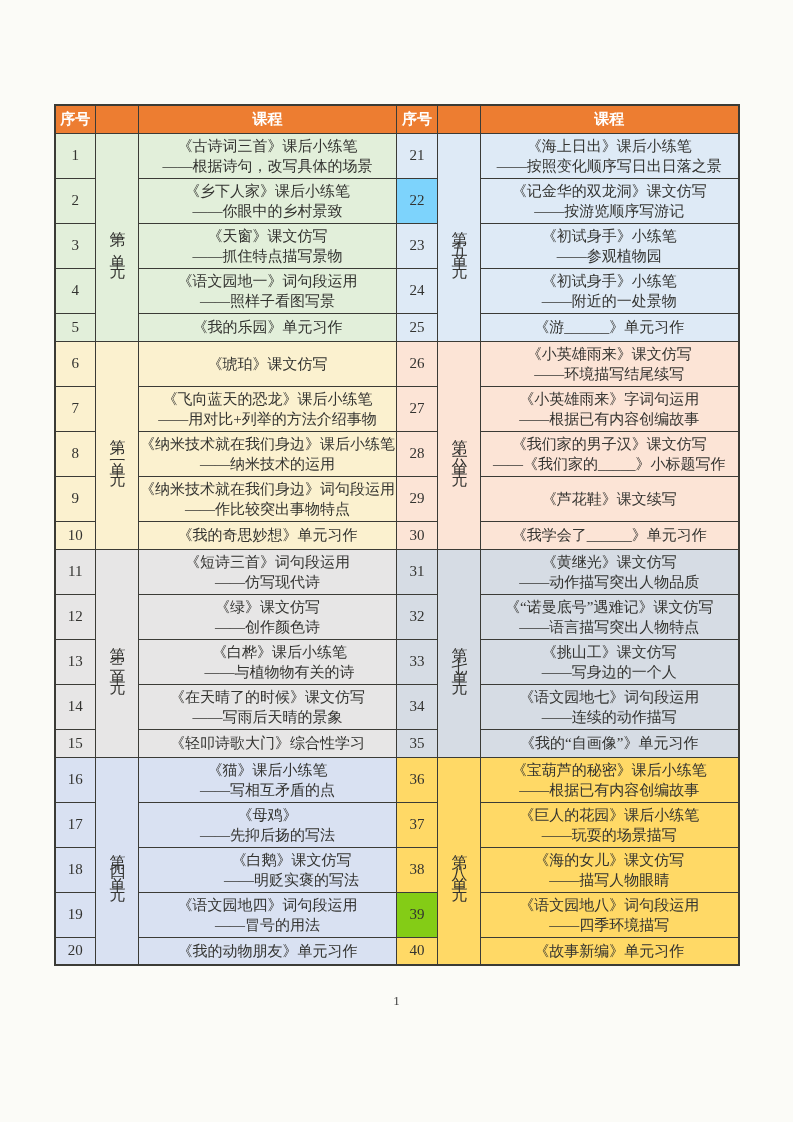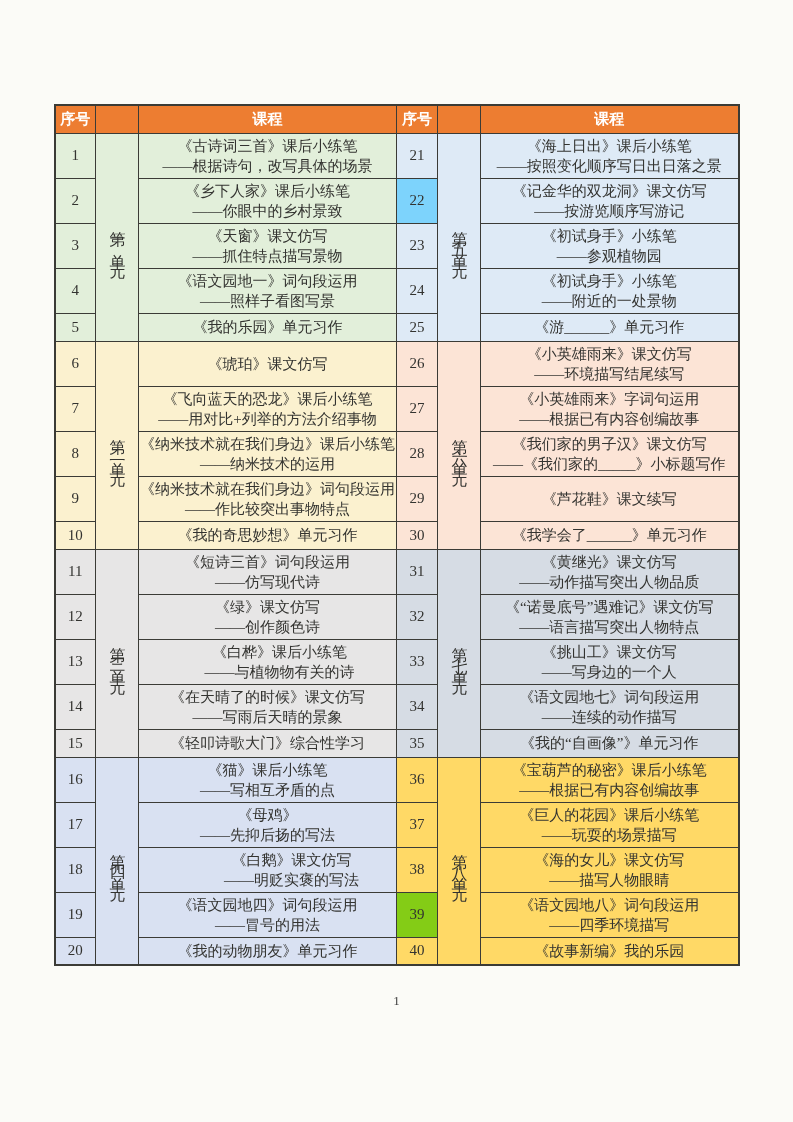--- a/index.html
+++ b/index.html
@@ -338,21 +338,21 @@
             <div class="course-line">——四季环境描写</div>
           </td>
         </tr>
         <tr class="row-single">
           <td class="cell-no" style="background: rgb(217, 225, 242);">20</td>
           <td class="cell-course" style="background: rgb(217, 225, 242);">
             <div class="course-line">《我的动物朋友》单元习作</div>
           </td>
           <td class="cell-no" style="background: rgb(255, 217, 102);">40</td>
           <td class="cell-course" style="background: rgb(255, 217, 102);">
-            <div class="course-line">《故事新编》我的乐园</div>
+            <div class="course-line">《故事新编》单元习作</div>
           </td>
         </tr>
       </tbody>
   </table>
 
   <div class="page-number">1</div>
 
 </div>
 
 </body></html>

